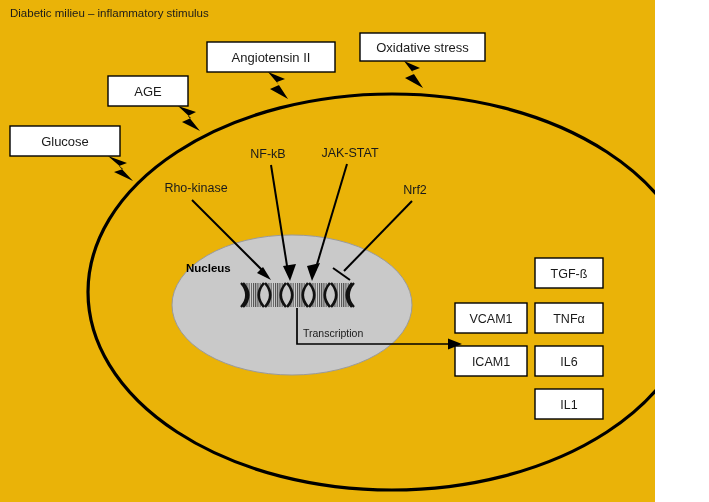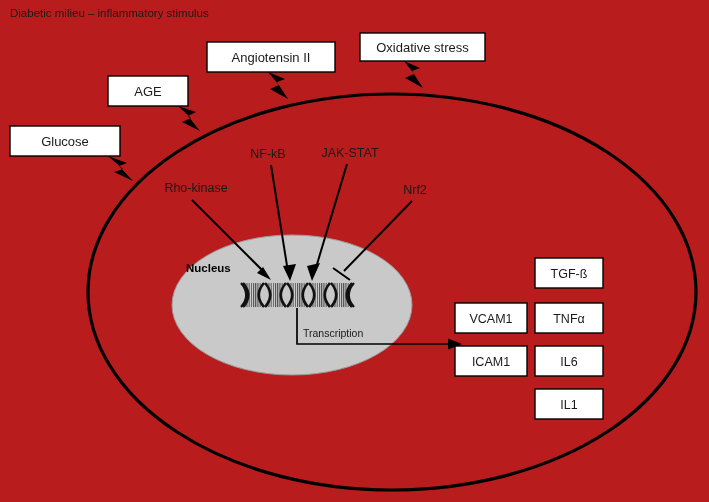--- a/index.html
+++ b/index.html
@@ -5,23 +5,23 @@
   html, body {
     margin: 0;
     padding: 0;
     background: #ffffff;
   }
   body {
     font-family: "Liberation Sans", sans-serif;
   }
   #canvas {
     position: relative;
-    width: 709px;
+    width: 655px;
     height: 502px;
-    background: #b91c1c;
+    background: #eab308;
     overflow: hidden;
   }
   #diagram-svg {
     position: absolute;
     left: 0;
     top: 0;
     width: 709px;
     height: 502px;
   }
   .title-text {

